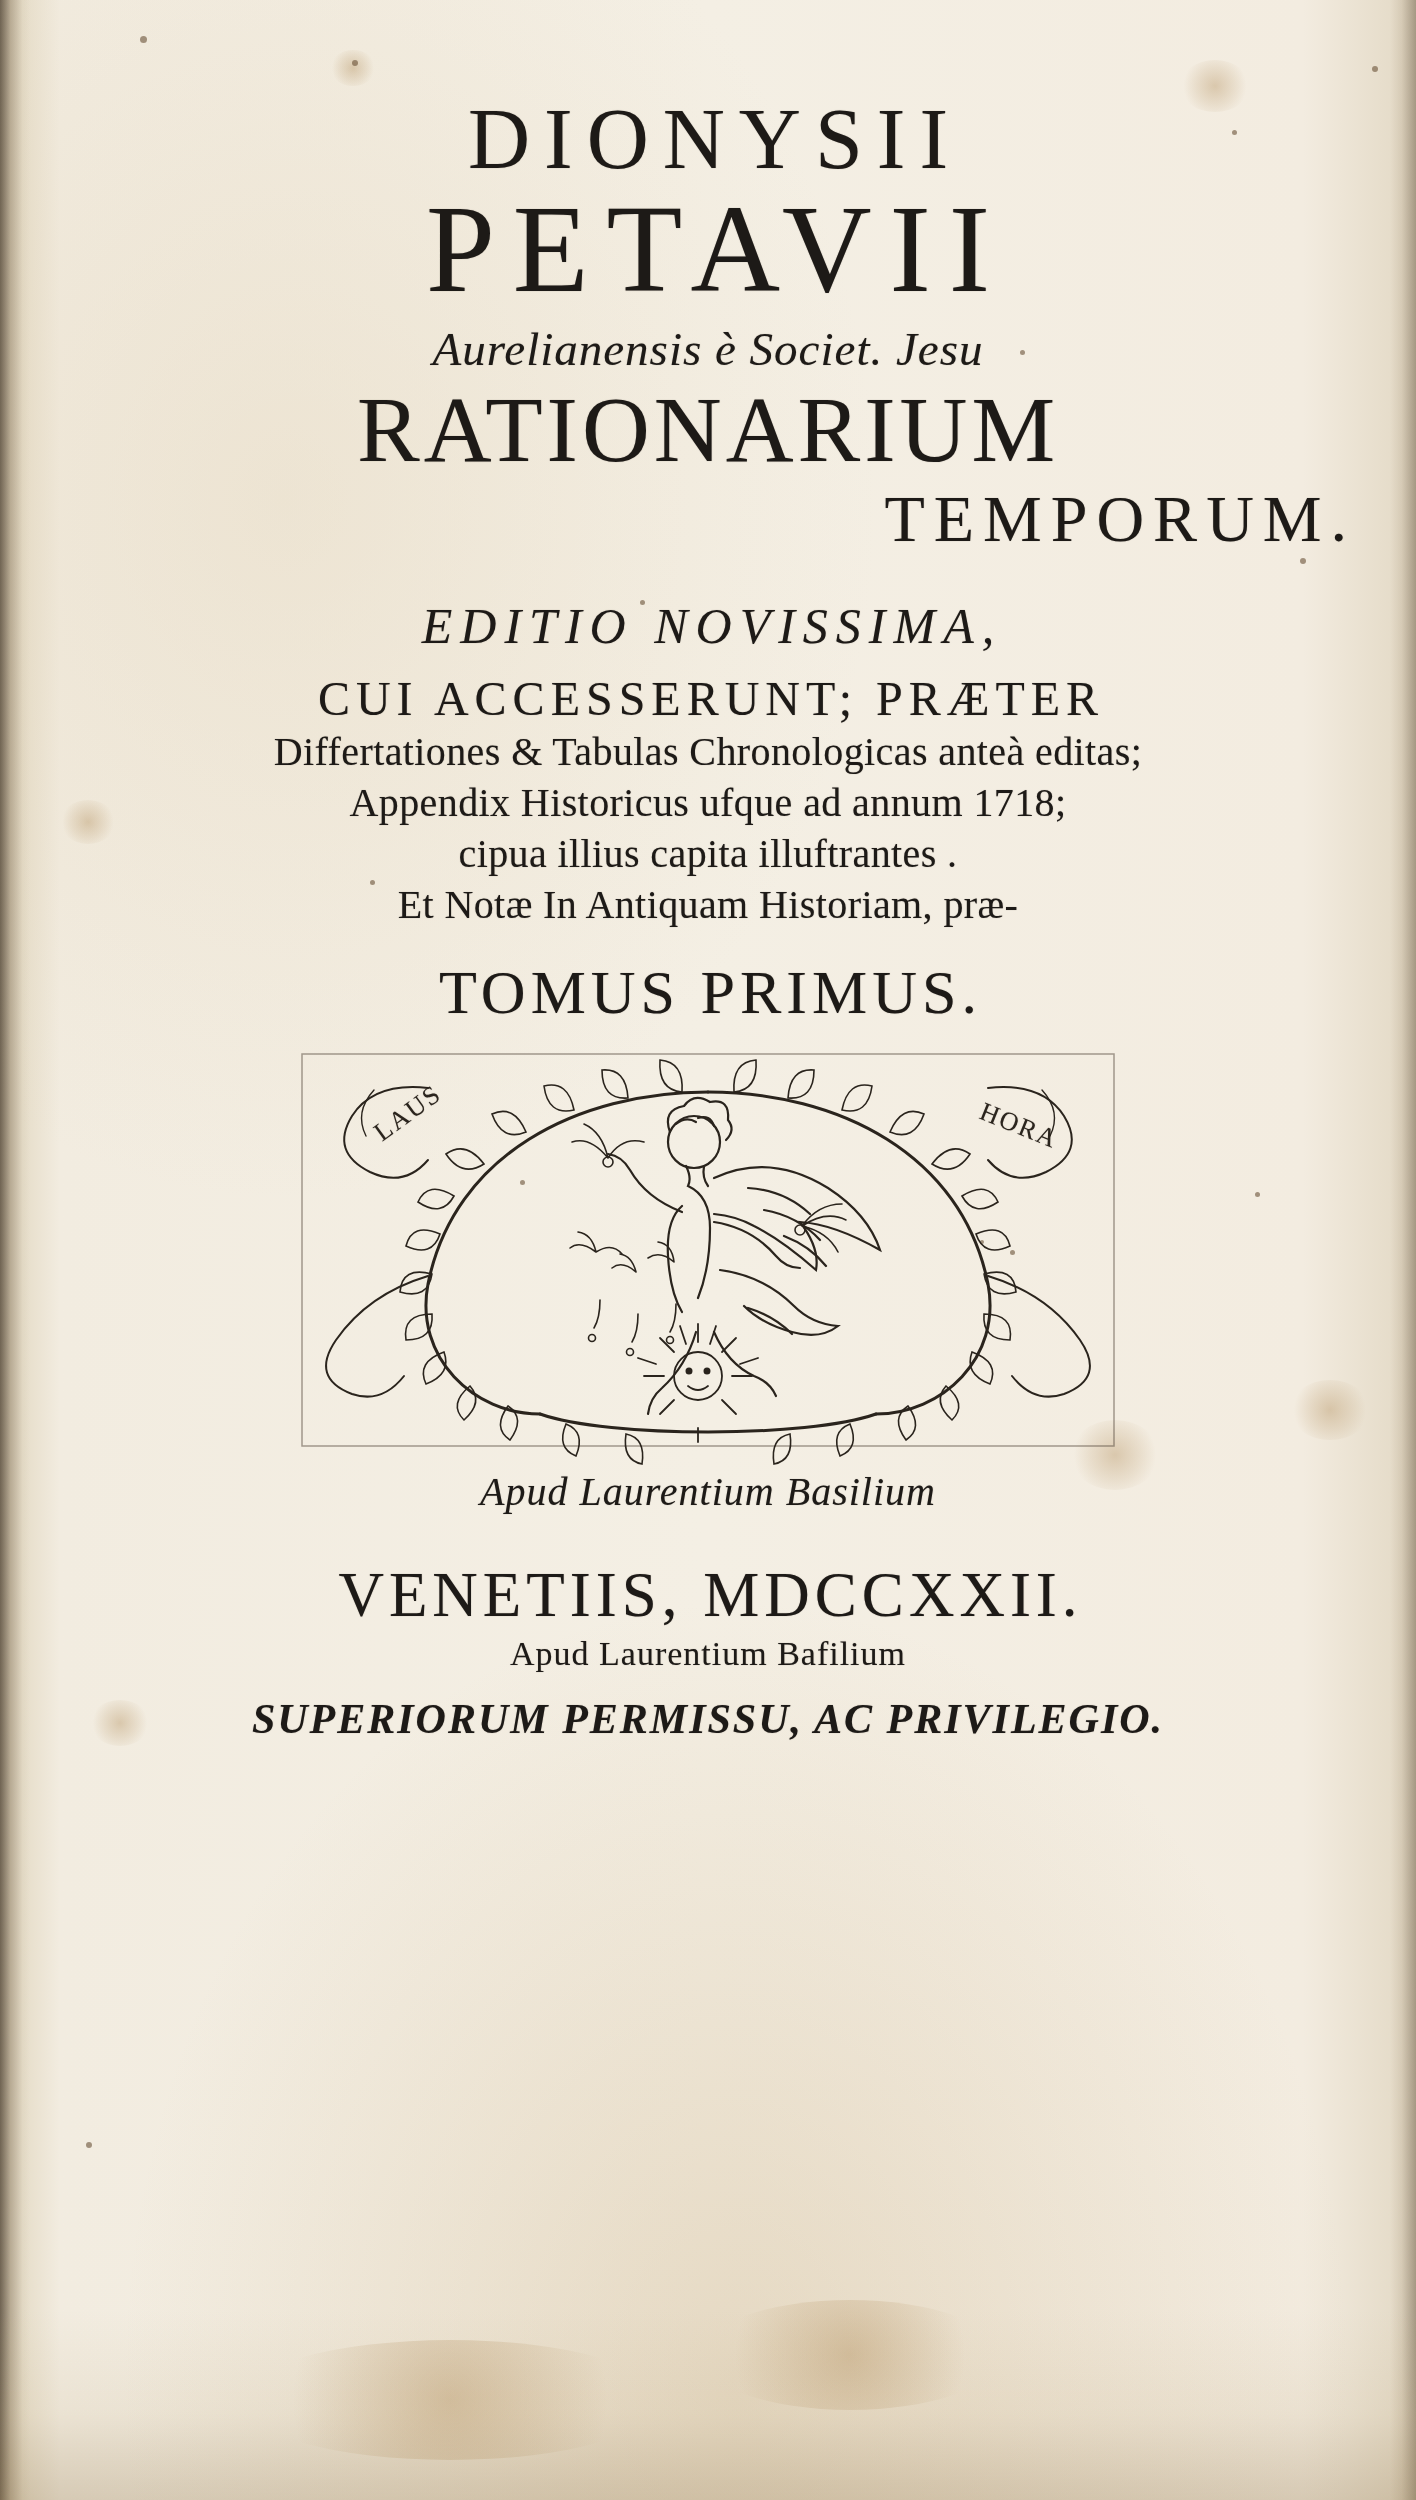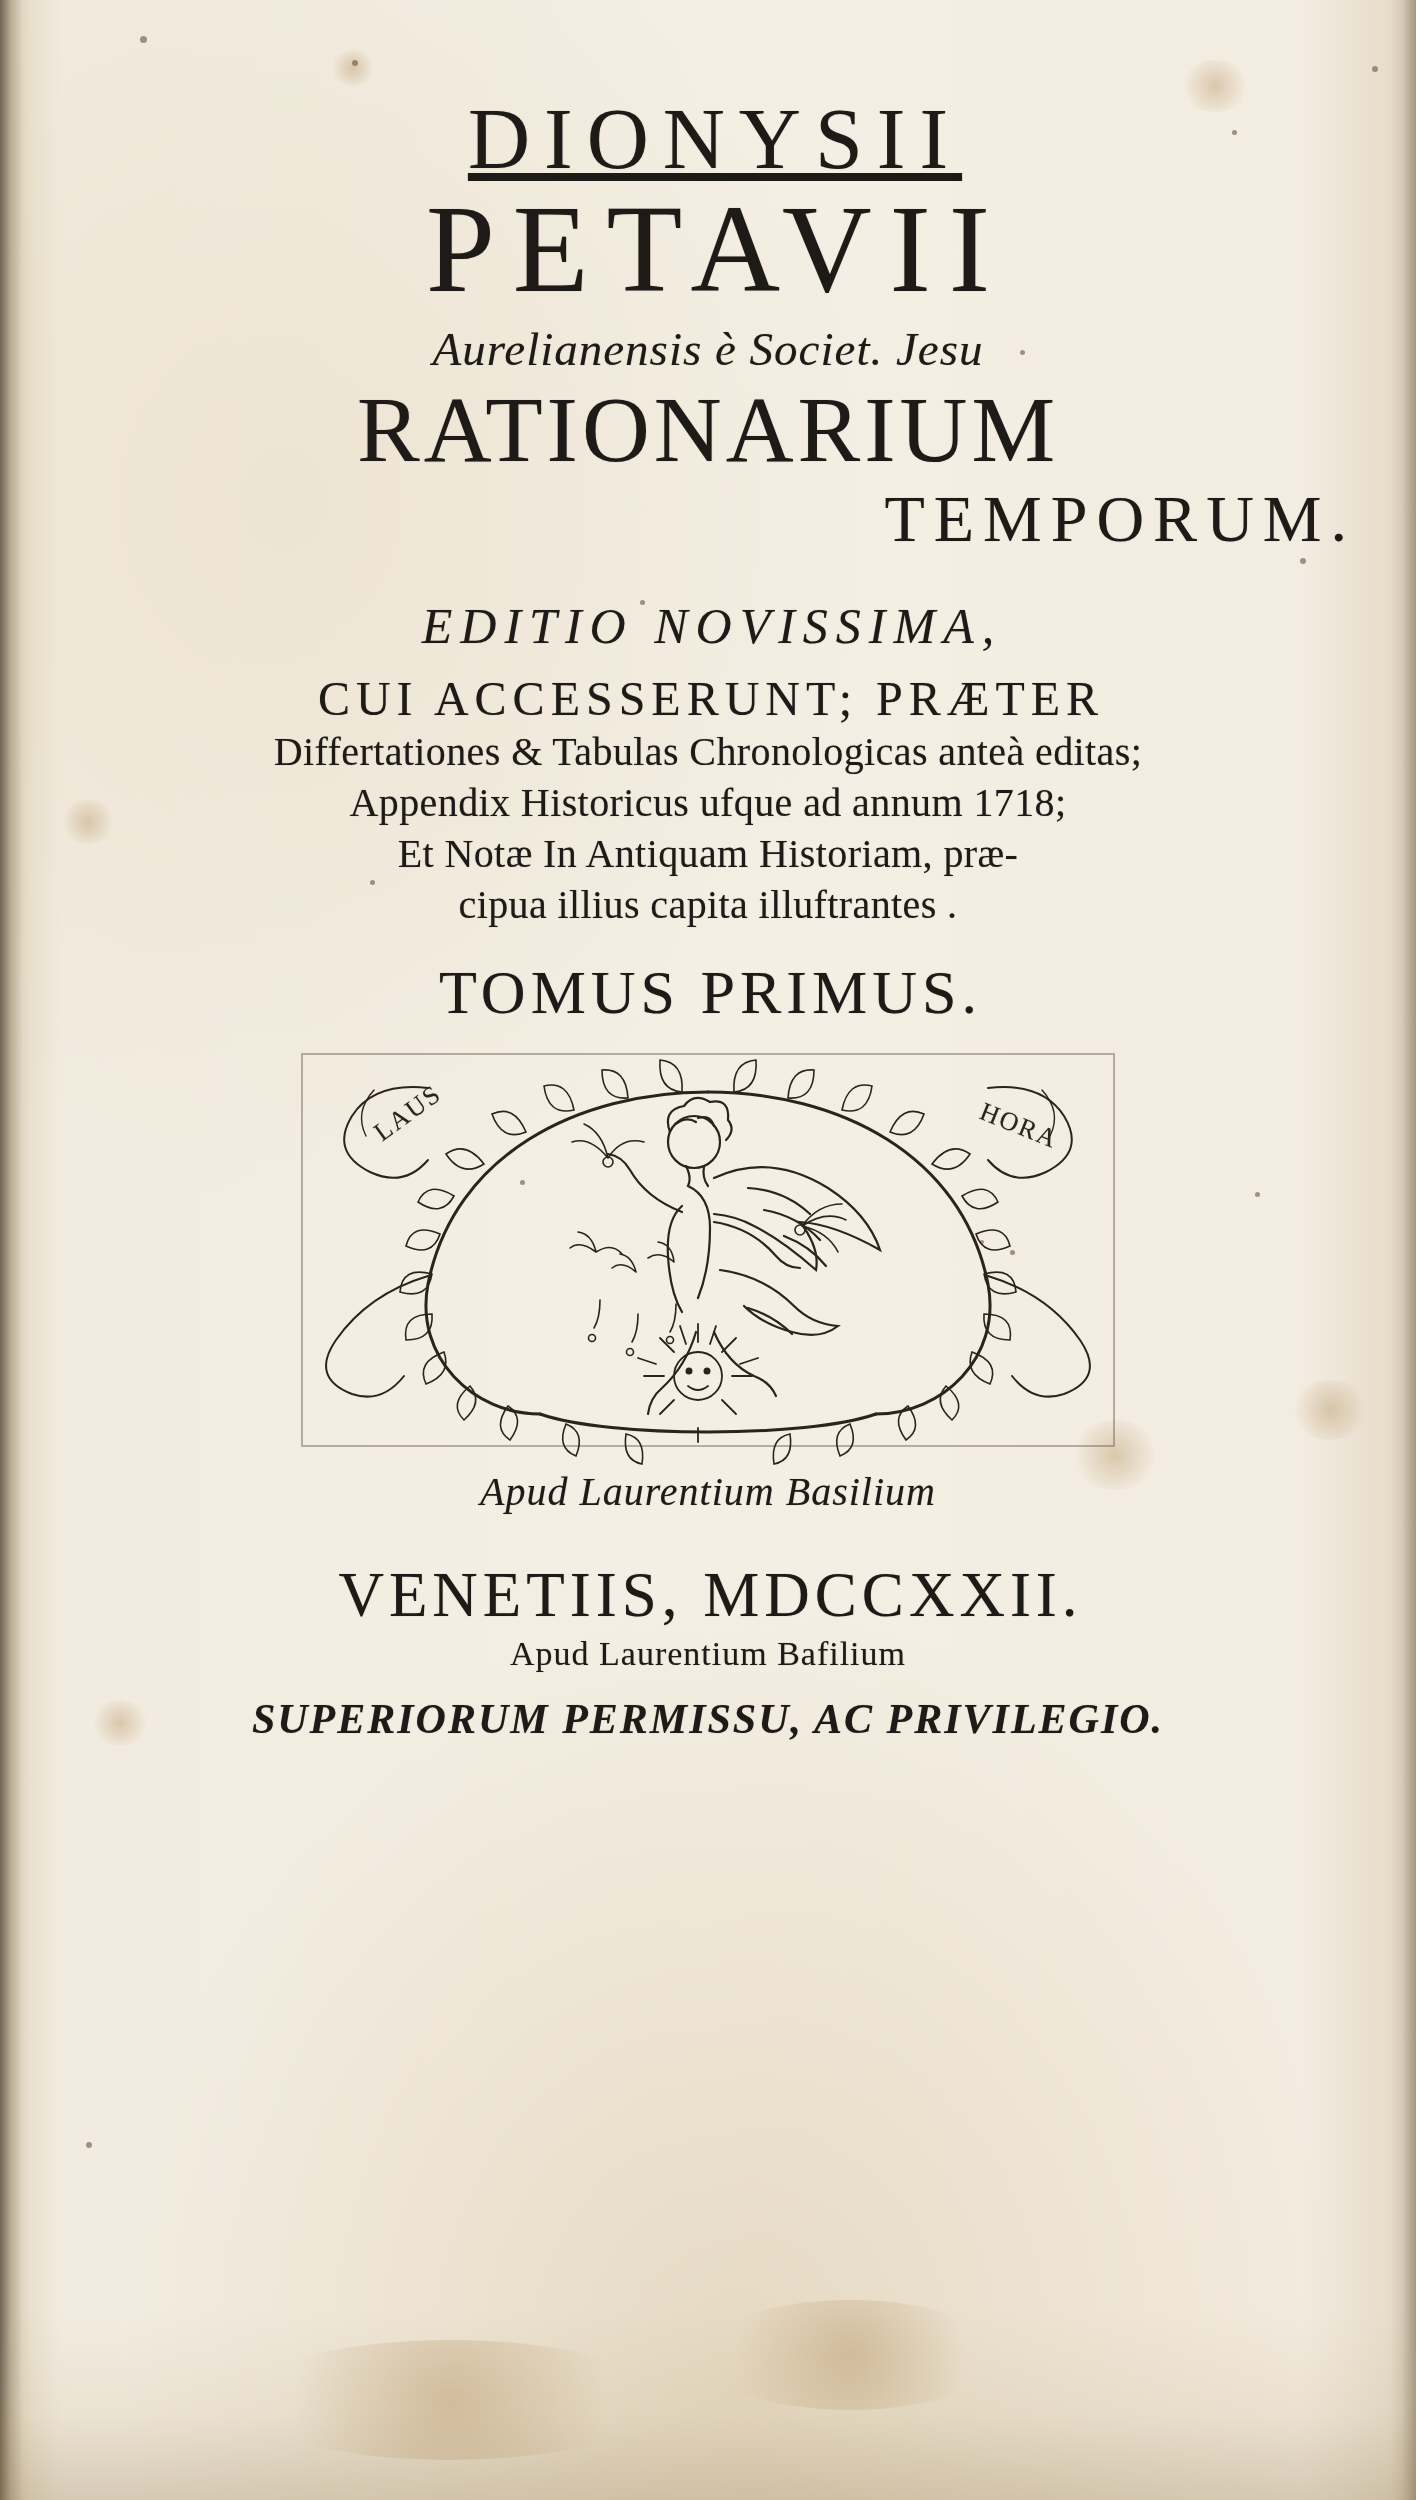--- a/index.html
+++ b/index.html
@@ -61,21 +61,20 @@
     padding: 0 60px;
   }
 
   .l-author-1 {
     font-size: 86px;
     letter-spacing: 14px;
     line-height: 1.0;
     font-weight: 400;
     margin: 0 0 6px 0;
     text-indent: 14px;
-    text-decoration: underline;
   }
   .l-author-2 {
     font-size: 124px;
     letter-spacing: 18px;
     line-height: 1.0;
     margin: 0 0 6px 0;
     text-indent: 18px;
   }
   .l-sub-italic {
     font-family: "Liberation Serif", "DejaVu Serif", serif;
@@ -206,22 +205,22 @@
     <div class="l-sub-italic">Aurelianensis è Societ. Jesu</div>
 
     <div class="l-title-1">RATIONARIUM</div>
     <div class="l-title-2">TEMPORUM.</div>
 
     <div class="l-edition">EDITIO NOVISSIMA,</div>
     <div class="l-cui">CUI ACCESSERUNT; PRÆTER</div>
 
     <div class="blockline">Differtationes &amp; Tabulas Chronologicas anteà editas;</div>
     <div class="blockline">Appendix Historicus ufque ad annum 1718;</div>
+    <div class="blockline">cipua illius capita illuftrantes .</div>
     <div class="blockline">Et Notæ In Antiquam Historiam, præ-</div>
-    <div class="blockline">cipua illius capita illuftrantes .</div>
 
     <div class="l-tomus">TOMUS PRIMUS.</div>
 
     <div class="device-wrap">
       <div class="device">
         <svg width="860" height="420" viewBox="0 0 860 420" aria-hidden="true">
           <g fill="none" stroke="#2a241d" stroke-width="2" stroke-linecap="round">
 
             <rect x="24" y="8" width="812" height="392" stroke="#5d5246" stroke-width="1.5" fill="none" opacity="0.55"></rect>
 

